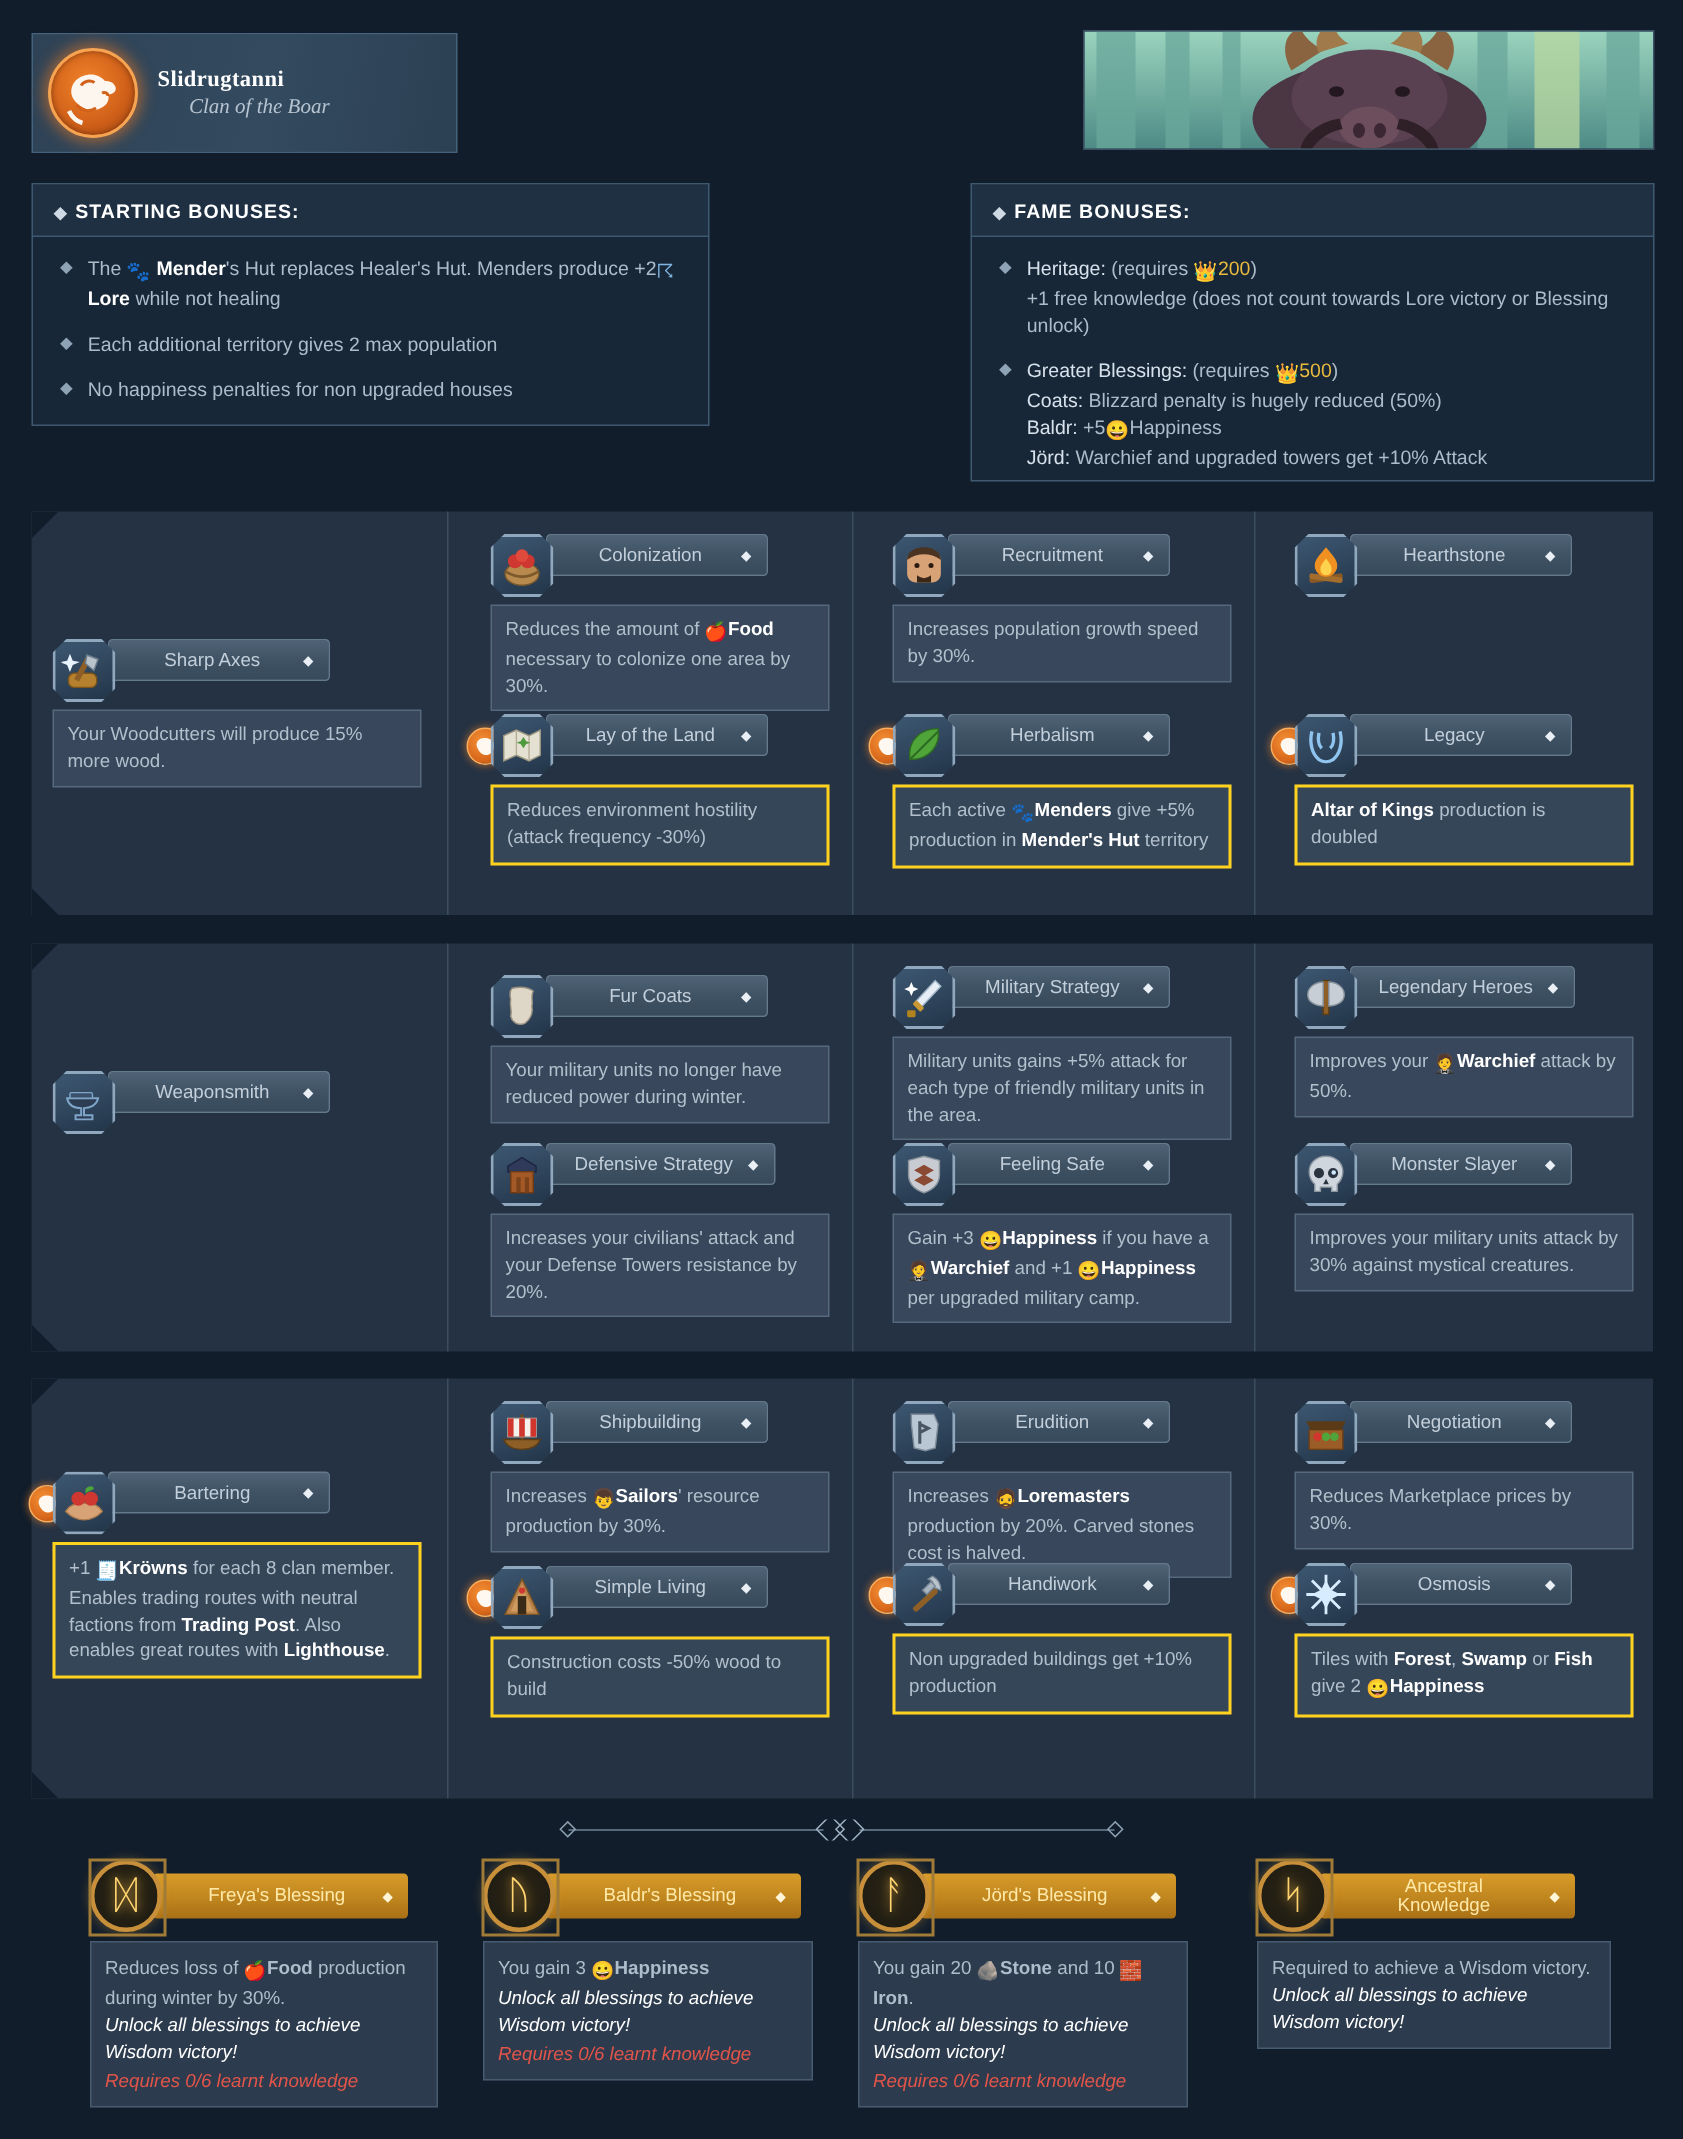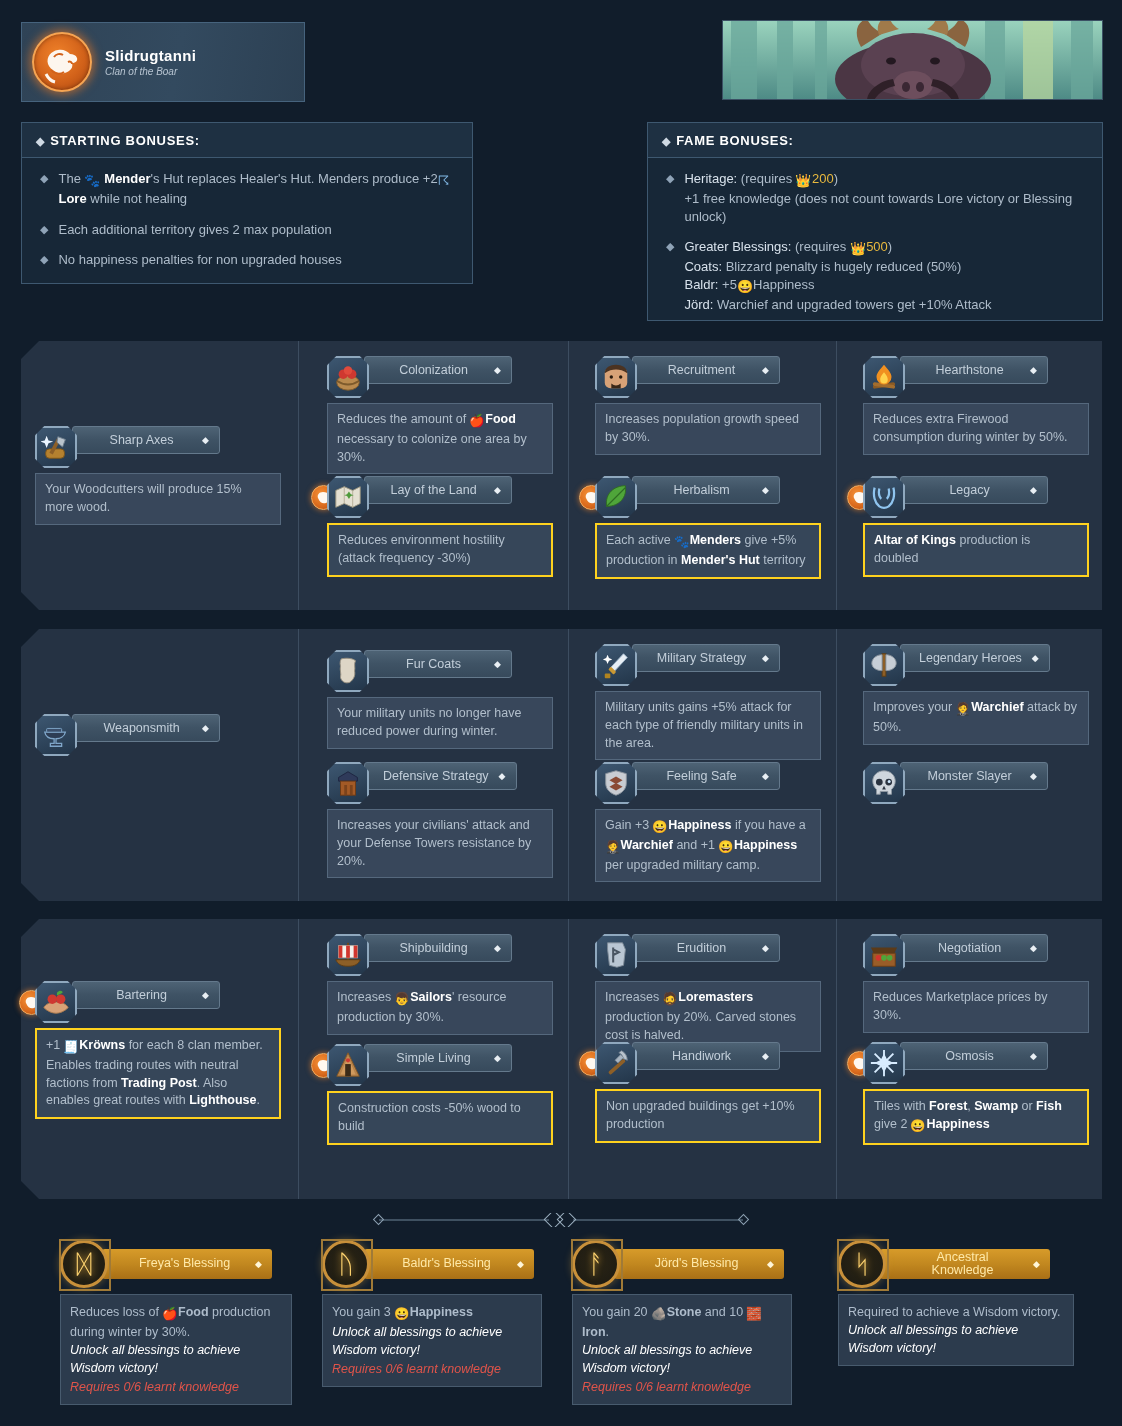--- a/index.html
+++ b/index.html
@@ -12,32 +12,32 @@
     overflow: hidden;
   }
   
   .bg-art { position:absolute; inset:0; pointer-events:none; opacity:.5; }
 
   
   .clan-card {
     position:absolute; left:21px; top:22px; width:284px; height:80px;
     background:linear-gradient(100deg,#2f4356 0%,#334a5f 55%,#2c4053 100%);
     border:1px solid #46637d;
-    display:flex; align-items:center; padding-left:10px; gap:13px;
+    display:flex; align-items:center; padding-left:10px; gap:13px;font-family:Liberation Serif, serif;
   }
   .clan-emblem {
     width:60px; height:60px; border-radius:50%;
     background:radial-gradient(circle at 42% 38%, #f0822a 0%, #d2621a 55%, #a8440f 100%);
     box-shadow:0 0 9px 3px rgba(235,120,35,.55), inset 0 0 4px rgba(0,0,0,.4);
     border:2px solid #f6a452;
     position:relative; overflow:hidden; flex:none;
   }
   .clan-emblem svg { position:absolute; left:4px; top:6px; }
   .clan-text .name { font-size:15px; font-weight:bold; color:#fff; letter-spacing:.3px; }
-  .clan-text .sub  { font-size:10px; font-style:italic; color:#b7c4d1; margin-top:2px;}
+  .clan-text .sub  { font-size:14px; font-style:italic; color:#b7c4d1; margin-top:2px;margin-left:21px;}
 
   .boar-banner {
     position:absolute; left:722px; top:20px; width:381px; height:80px;
     border:1px solid #3b5064; overflow:hidden;
     background:linear-gradient(175deg,#7fbfad 0%, #86c4ae 40%, #5e9b92 100%);
   }
 
   
   .bonus-panel { position:absolute; border:1px solid #3e5870; background:rgba(27,44,62,.68); }
   .bonus-panel .bp-head {
@@ -354,21 +354,20 @@
               <path d="M16 3c5 6 8 9 8 13a8 8 0 11-16 0c0-4 3-7 8-13z" fill="#f09020"></path>
               <path d="M16 11c3 4 4 5 4 8a4 4 0 11-8 0c0-3 1-4 4-8z" fill="#ffd34d"></path>
             </g>
           </svg>
         </div>
         <div class="k-name">
           <span class="nm">Hearthstone</span>
           <span class="dot">◆</span>
         </div>
       </div>
-      <div class="k-desc">Reduces extra Firewood consumption during winter by 50%.</div>
     </div>
     <div class="k-item" style="left: 842px; top: 135px; width: 226px;">
       <div class="k-head">
         <div class="k-badge">
           <svg width="17" height="15" viewBox="0 0 17 15">
             <path d="M3 8C2 5 4 2 8 2c3 0 5 1 6 3 1 0 2 1 2 2 0 1-1 2-2 2 0 2-1 3-3 4-3 1-6 0-8-5z" fill="#fff8f0"></path>
           </svg>
         </div>
         <div class="k-icon">
           <svg width="30" height="30" viewBox="0 0 32 32">
@@ -506,20 +505,21 @@
               <circle cx="21.5" cy="14.5" r="1.6" fill="#cfe9ff"></circle>
               <path d="M16 19l-2 4h4z" fill="#2a3340"></path>
             </g>
           </svg>
         </div>
         <div class="k-name">
           <span class="nm">Monster Slayer</span>
           <span class="dot">◆</span>
         </div>
       </div>
+      <div class="k-desc">Improves your military units attack by 30% against mystical creatures.</div>
     </div>
   </div>
 <div class="k-row" id="row-2">
     <div class="col-sep" style="left: 277px;"></div>
     <div class="col-sep" style="left: 547px;"></div>
     <div class="col-sep" style="left: 815px;"></div>
     <div class="k-item" style="left: 14px; top: 62px; width: 246px;">
       <div class="k-head">
         <div class="k-badge">
           <svg width="17" height="15" viewBox="0 0 17 15">

